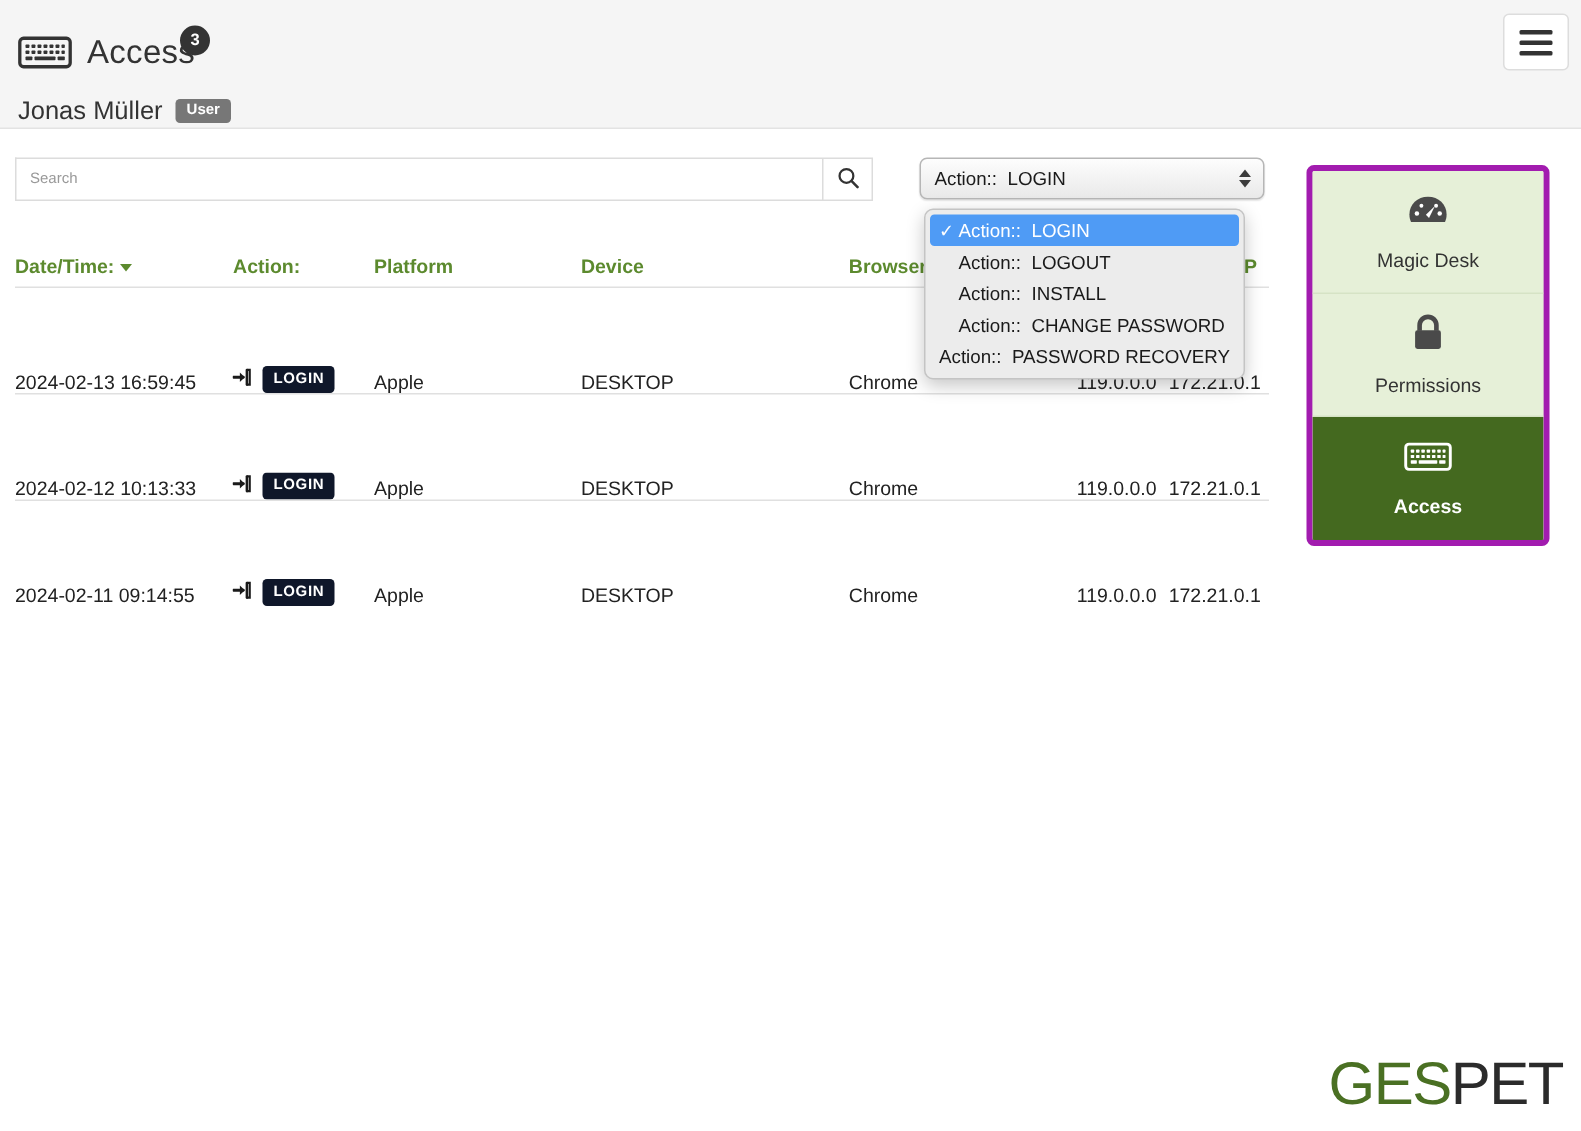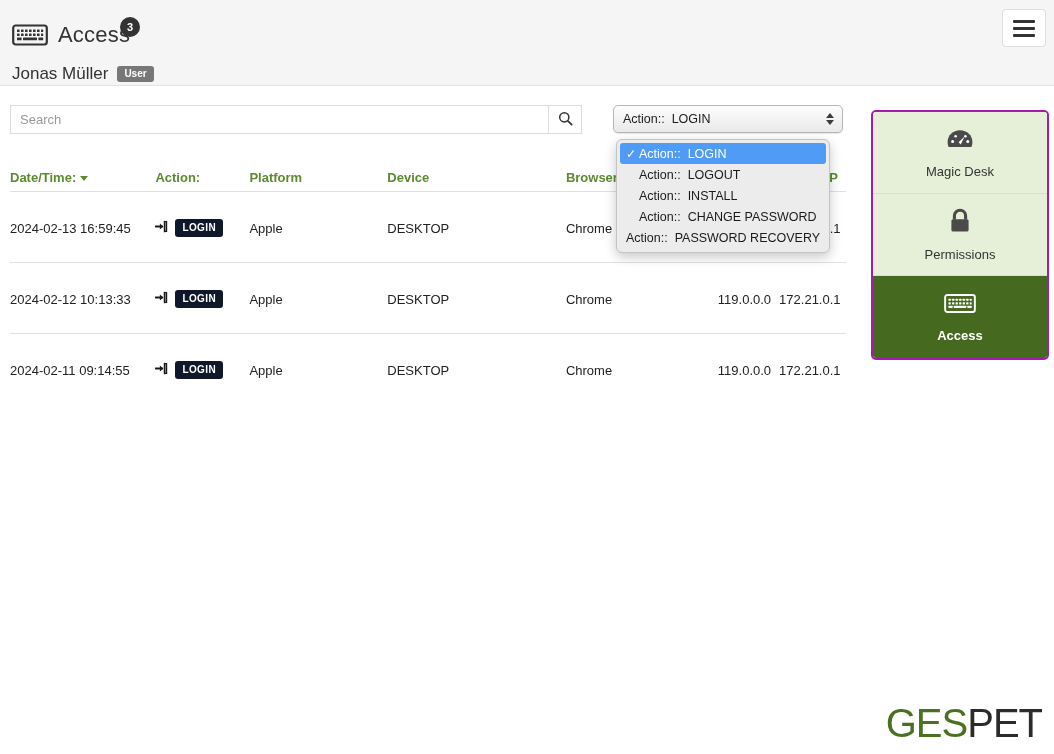--- a/index.html
+++ b/index.html
@@ -91,21 +91,21 @@
     width: 572px; height: 29px;
     display: flex;
   }
   .search-input {
     flex: 1 1 auto;
     height: 29px;
     border: 1px solid #dcdcdc;
     border-right: none;
     background: #ffffff;
     font-family: "Liberation Sans", sans-serif;
-    font-size: 13px;
+    font-size: 10px;
     color: #333333;
     padding: 0 9px;
     outline: none;
   }
   .search-input::placeholder { color: #999999; }
   .search-btn {
     width: 34px; height: 29px;
     border: 1px solid #dcdcdc;
     background: #ffffff;
     display: flex;
@@ -193,21 +193,21 @@
   }
   .thead .trow { height: 28px; }
   .thead .tcell {
     color: #5c8a2e;
     font-weight: bold;
     font-size: 13px;
   }
   .tbody .trow {
     height: 71px;
     border-top: 1px solid #e0e0e0;
-    align-items: center;
+    align-items: flex-end;
     padding-top: 2px;
   }
   .tcell {
     font-size: 13px;
     color: #222222;
     padding-right: 8px;
     white-space: nowrap;
     overflow: hidden;
   }
   .c-date { width: 155px; }
@@ -235,22 +235,22 @@
     letter-spacing: .4px;
     border-radius: 3px;
     padding: 4px 7px;
     line-height: 1;
   }
 
   
   .navcard {
     position: absolute;
     left: 871px; top: 110px;
-    width: 178px;
-    border: 2px solid #a21caf;
+    width: 162px;
+    border: 4px solid #a21caf;
     border-radius: 5px;
     overflow: hidden;
     background: #e6f0d8;
   }
   .nav-item {
     height: 82px;
     background: #e6f0d8;
     border-bottom: 1px solid #d6e3c5;
     display: flex;
     flex-direction: column;

